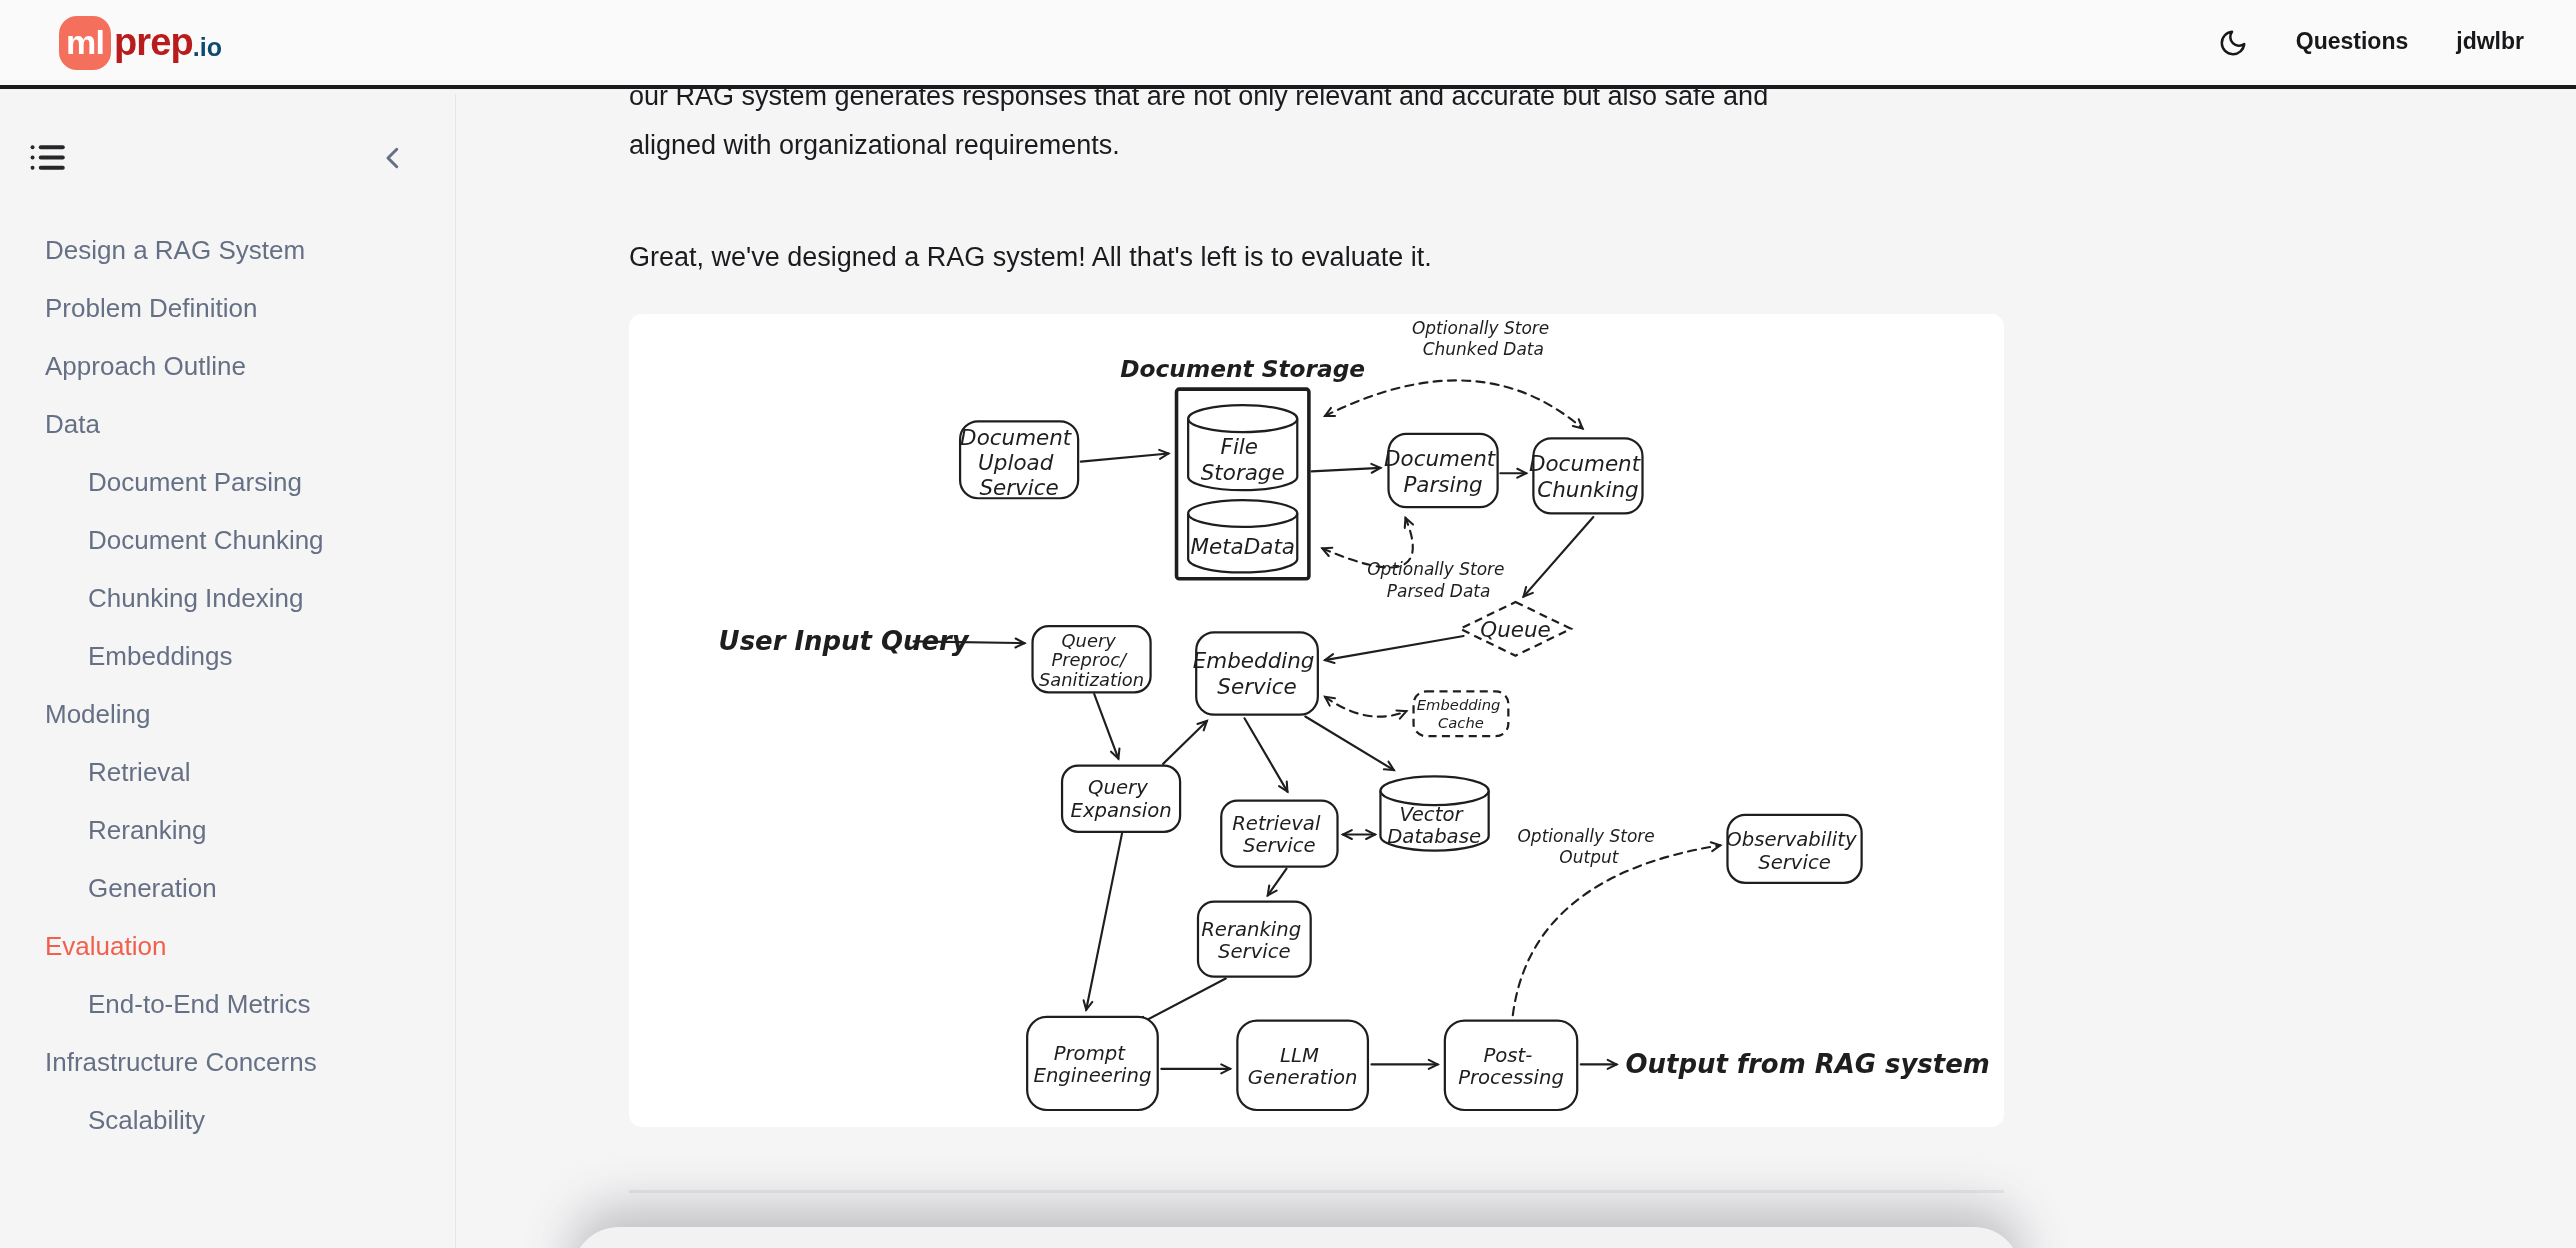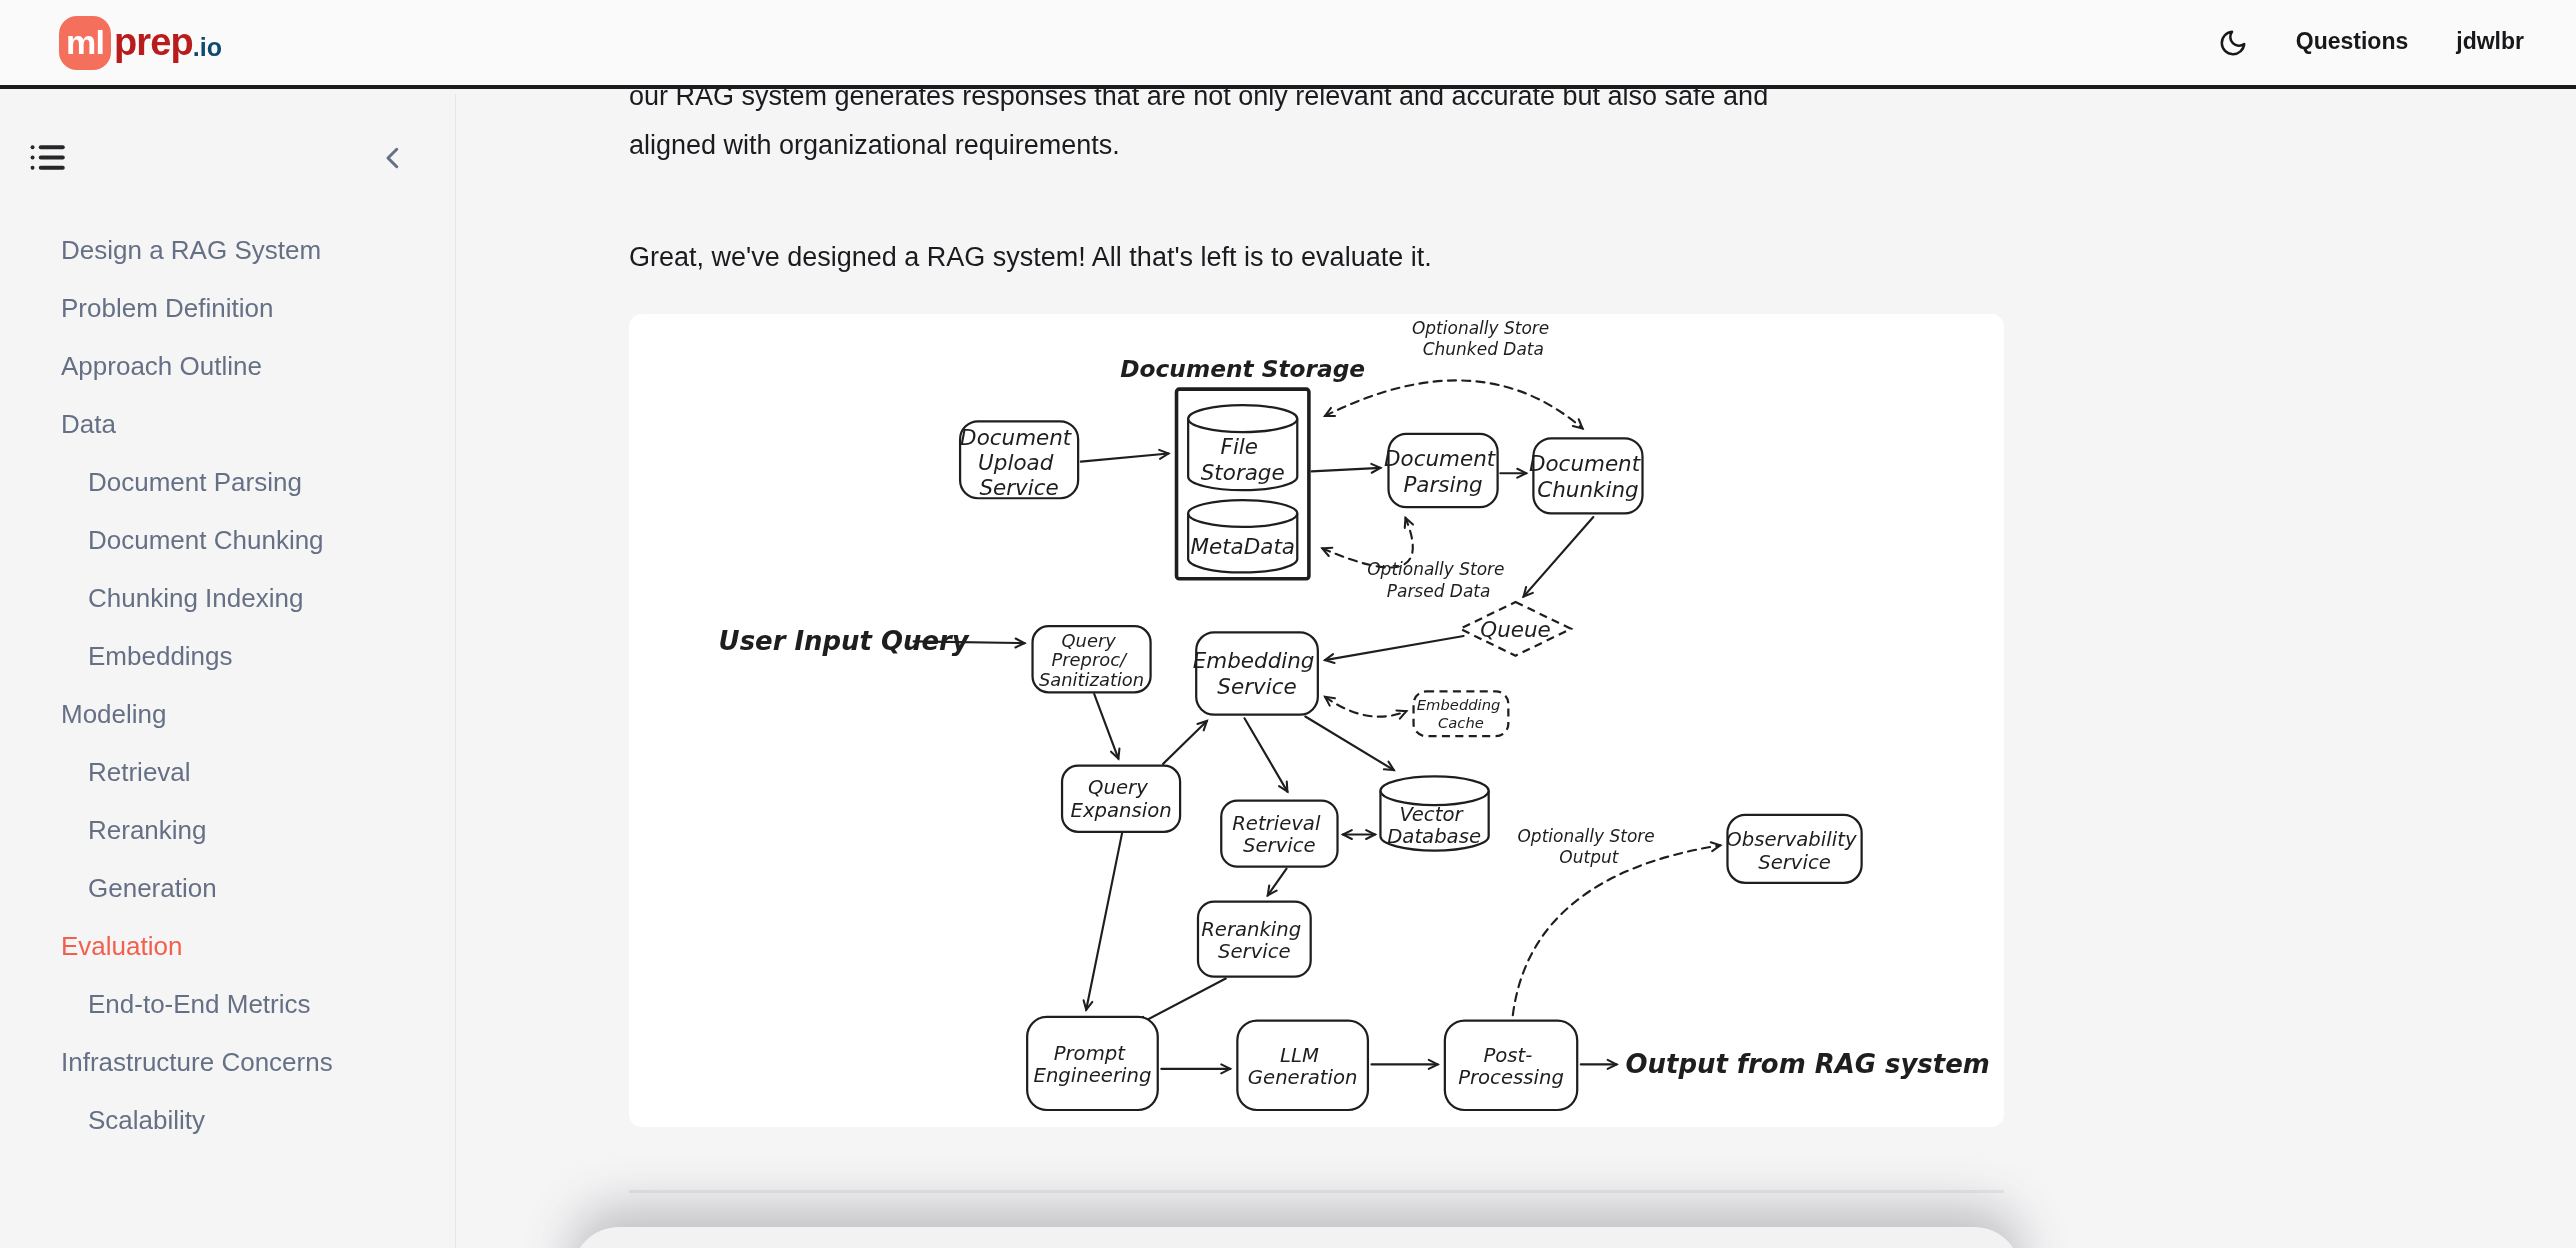--- a/index.html
+++ b/index.html
@@ -19,21 +19,21 @@
   .header-right { margin-left:auto; display:flex; align-items:flex-start; gap:48px; }
   .hdr-link { font-size:23px; font-weight:700; color:#18181b; cursor:pointer; }
   .moon-btn { width:30px; height:30px; display:flex; align-items:center; cursor:pointer;}
 
   
   .sidebar { position:absolute; left:0; top:94px; width:456px; height:1155px;
     background:#f5f5f6; border-right:1.8px solid #e5e5e8; z-index:10; overflow:hidden;}
   .sb-head { display:flex; align-items:center; justify-content:space-between;
     padding:43px 47px 0 27px; }
   .nav { margin-top:43px; }
-  .nav-item { height:58px; display:flex; align-items:center; padding-left:61px;
+  .nav-item { height:58px; display:flex; align-items:center; padding-left:45px;
     font-size:26px; color:#667085; cursor:pointer; white-space:nowrap; }
   .nav-item.lvl1 { padding-left:88px; }
   .nav-item.active { color:#f2604d; }
 
   
   .para { position:absolute; left:629px; width:1375px; font-size:27px;
     line-height:49px; color:#1b1b1f; z-index:5;}
   .para1 { top:72px; }
   .para2 { top:233px; }
 

